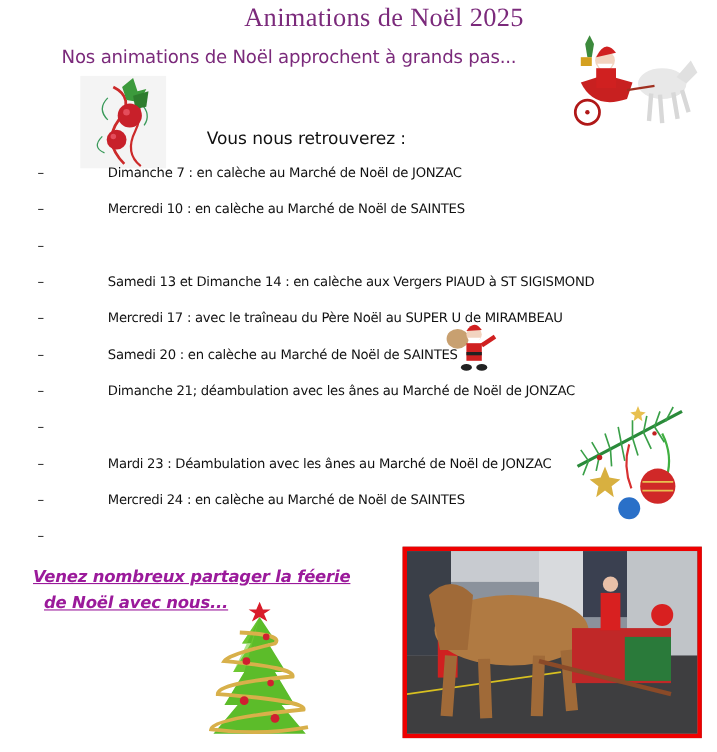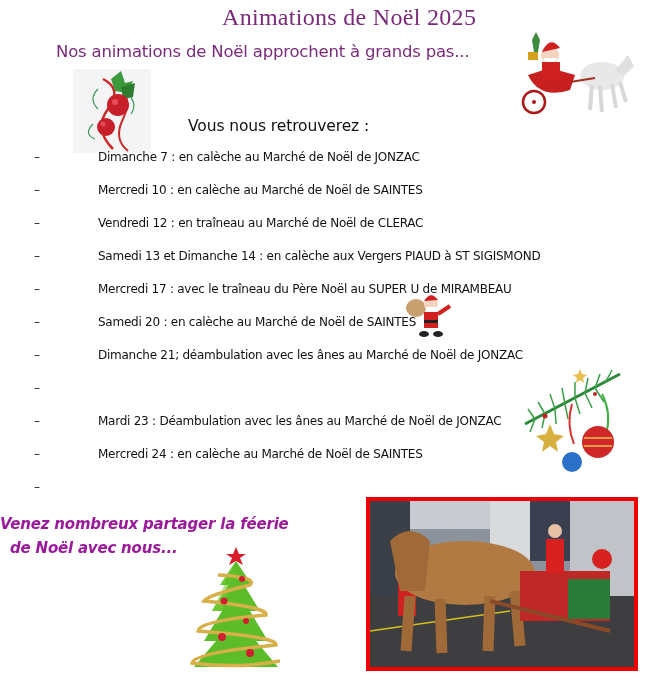--- a/index.html
+++ b/index.html
@@ -5,21 +5,21 @@
     html, body { margin:0; padding:0; background:#ffffff; }
     body { width:652px; height:684px; position:relative; overflow:hidden; font-family:"DejaVu Sans", sans-serif; }
     .abs { position:absolute; }
     .title { left:222px; top:4px; font-family:"Liberation Serif", serif; font-size:24px; color:#7b2a7b; white-space:nowrap; letter-spacing:0.3px; }
     .subtitle { left:56px; top:42px; font-size:16.5px; color:#7b2a7b; white-space:nowrap; letter-spacing:-0.2px; }
     .intro { left:188px; top:117px; font-size:15.5px; color:#111; white-space:nowrap; letter-spacing:-0.1px; }
     .list { left:34px; top:150px; margin:0; padding:0; list-style:none; }
     .list li { height:33px; display:flex; align-items:flex-start; font-size:12px; color:#111; white-space:nowrap; letter-spacing:-0.25px; }
     .list li .dash { width:24px; display:inline-block; }
     .list li .txt { display:inline-block;margin-left:40px; }
-    .closing { left:0; top:512px; font-size:15px; font-weight:bold; font-style:italic; color:#9b1a9b; line-height:24px; letter-spacing:-0.2px; }
+    .closing { left:30px; top:512px; font-size:15px; font-weight:bold; font-style:italic; color:#9b1a9b; line-height:24px; letter-spacing:-0.2px;text-decoration:underline; }
     .closing .l2 { padding-left:10px; display:block; }
     .photo { left:366px; top:497px; width:272px; height:174px; box-sizing:border-box; border:4px solid #ee0000; background:#6b6b6b; overflow:hidden; }
   </style>
 </head>
 <body>
 
 <div class="abs title">Animations de Noël 2025</div>
 <div class="abs subtitle">Nos animations de Noël  approchent à grands pas...</div>
 
 <div class="abs" style="left:73px;top:69px;width:78px;height:84px;background:#f4f4f4;">
@@ -60,21 +60,20 @@
   <li>
       <span class="dash">–</span>
       <span class="txt">Dimanche 7 : en calèche au Marché de Noël de JONZAC</span>
     </li>
   <li>
       <span class="dash">–</span>
       <span class="txt">Mercredi 10 : en calèche au Marché de Noël de SAINTES</span>
     </li>
   <li>
       <span class="dash">–</span>
-      <span class="txt">Vendredi 12 : en traîneau au Marché de Noël de CLERAC</span>
     </li>
   <li>
       <span class="dash">–</span>
       <span class="txt">Samedi 13 et Dimanche 14 : en calèche aux Vergers PIAUD à ST SIGISMOND</span>
     </li>
   <li>
       <span class="dash">–</span>
       <span class="txt">Mercredi 17 : avec le traîneau du Père Noël au SUPER U de MIRAMBEAU</span>
     </li>
   <li>

